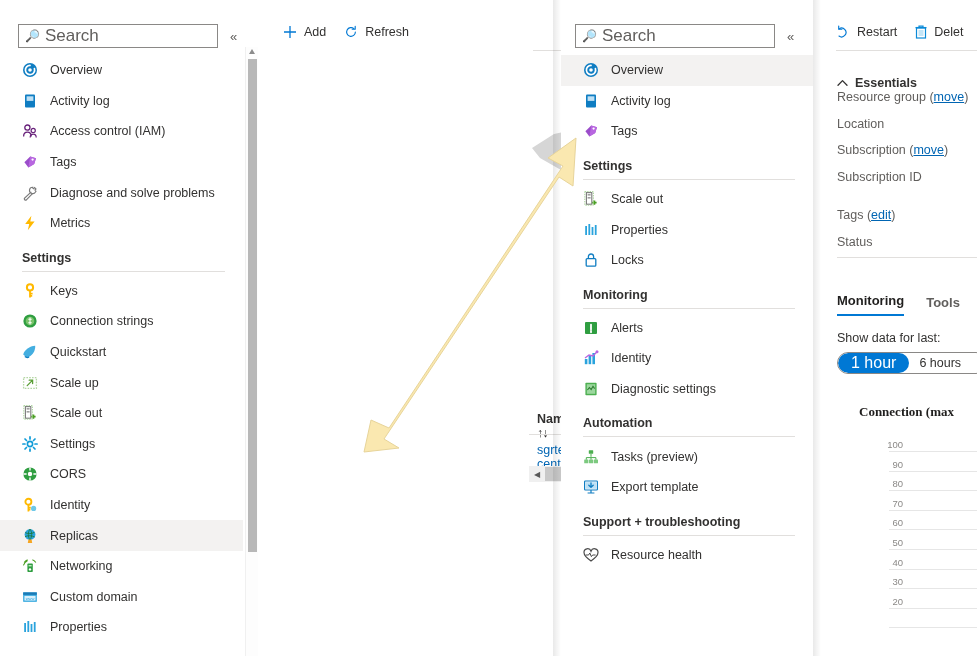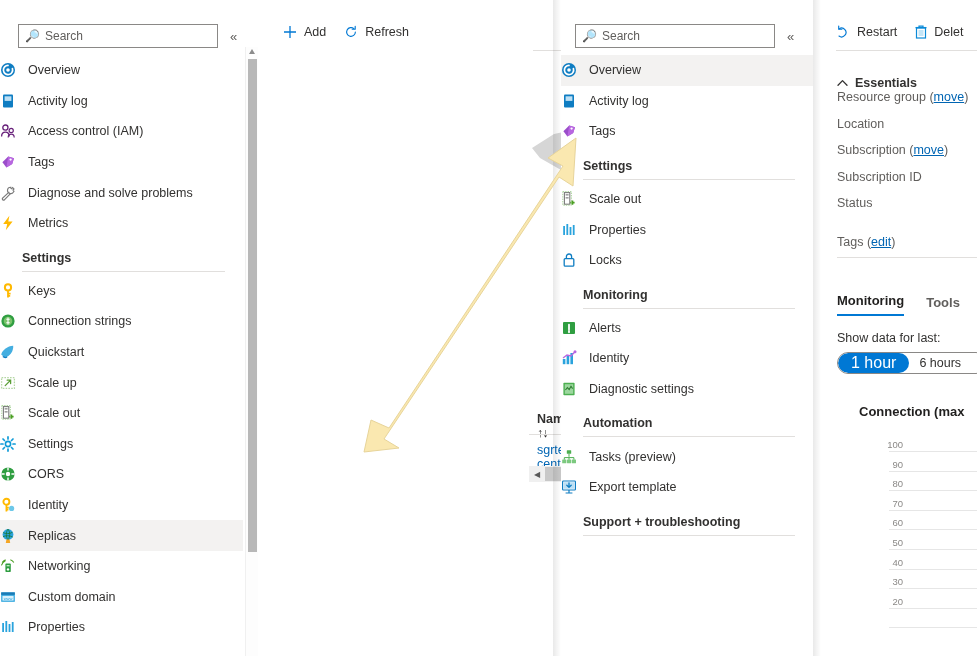--- a/index.html
+++ b/index.html
@@ -16,27 +16,27 @@
 
   
   .panel { position: absolute; top: 0; height: 656px; background: #fff; }
 
   .searchrow { position: absolute; display: flex; align-items: center; }
   .searchbox {
     width: 200px; height: 24px; border: 1px solid #8a8886; background: #fff;
     display: flex; align-items: center; padding: 0 6px; gap: 5px;
   }
   .searchbox .mag { color:#0078d4; font-size: 12px; line-height: 1; transform: scaleX(-1); display:inline-block;}
-  .searchbox .ph { color: #605e5c; font-size: 12px; }
+  .searchbox .ph { color: #605e5c; font-size: 17px; }
   .chevdbl { color: #605e5c; font-size: 13px; margin-left: 12px; letter-spacing:-1px; }
 
   .menu { position: absolute; left: 0; right: 0; }
   .mi {
     display: flex; align-items: center; height: 30.6px;
-    gap: 12px; cursor: default;
+    padding-left: 22px; gap: 12px; cursor: default;
   }
   .mi .lbl { font-size: 12.5px; color: #323130; white-space: nowrap; }
   .mi.sel { background: #f3f2f1; }
   .grp {
     font-size: 12.5px; font-weight: bold; color: #323130;
     padding: 12px 0 4px 22px;
   }
   .grp .rule { display:block; border-bottom: 1px solid #e1dfdd; margin-top: 6px; margin-right: 18px; }
 
   .ico { width: 16px; height: 16px; flex: 0 0 16px; position: relative; display:inline-block; }
@@ -537,20 +537,29 @@
             <svg width="16" height="16" viewBox="0 0 16 16">
               <rect x="1.6" y="2" width="12.8" height="9" rx="0.8" fill="none" stroke="#0f7dc2" stroke-width="1.2"></rect>
               <rect x="2.8" y="3.2" width="10.4" height="6.6" fill="#bde0f5"></rect>
               <path d="M8,3.8 v4.2 M5.8,6.2 L8,8.4 L10.2,6.2" stroke="#0f7dc2" stroke-width="1.3" fill="none" stroke-linecap="round" stroke-linejoin="round"></path>
               <path d="M4.6,14 h6.8 M8,11 v3" stroke="#0f7dc2" stroke-width="1.2"></path>
             </svg>
           </span>
           <span class="lbl">Export template</span>
         </div>
         <div class="grp"><span>Support + troubleshooting</span><span class="rule"></span></div>
+        <div class="mi">
+          <span class="ico">
+            <svg width="16" height="16" viewBox="0 0 16 16">
+              <path d="M8,14 C3,10.6 1,8.2 1,5.6 A3.6,3.6 0 0 1 8,4.2 A3.6,3.6 0 0 1 15,5.6 C15,8.2 13,10.6 8,14 Z" fill="none" stroke="#4a4a4a" stroke-width="1.2"></path>
+              <path d="M2.6,8 h3 l1.2,-2 l1.6,3.6 l1.2,-1.6 h3" stroke="#4a4a4a" stroke-width="1" fill="none"></path>
+            </svg>
+          </span>
+          <span class="lbl">Resource health</span>
+        </div>
       </div>
   </div>
 
   <div class="blade-sep" style="left:813px;"></div>
 
   <div class="panel" style="left:821px; width:156px;">
 
     <div class="toolbar" style="left:15px; top:25px;">
       <div class="tbtn">
         <span class="tico">
@@ -581,38 +590,38 @@
             <path d="M1,6.2 L5.5,1.6 L10,6.2" stroke="#323130" stroke-width="1.3" fill="none" stroke-linecap="round" stroke-linejoin="round"></path>
           </svg>
       </span>
       <span>Essentials</span>
     </div>
     <div id="essRows" style="position:absolute; left:16px; top:84px; width:140px;">
         <div class="ess-row" style="height: 26.5px; line-height: 26.5px;"><span>Resource group (</span><a href="#">move</a><span>)</span></div>
         <div class="ess-row" style="height: 26.5px; line-height: 26.5px;"><span>Location</span></div>
         <div class="ess-row" style="height: 26.5px; line-height: 26.5px;"><span>Subscription (</span><a href="#">move</a><span>)</span></div>
         <div class="ess-row" style="height: 26.5px; line-height: 26.5px;"><span>Subscription ID</span></div>
+        <div class="ess-row" style="margin-top: 12px; height: 26.5px; line-height: 26.5px;"><span>Tags (</span><a href="#">edit</a><span>)</span></div>
         <div class="ess-row" style="height: 26.5px; line-height: 26.5px;"><span>Status</span></div>
-        <div class="ess-row" style="margin-top: 12px; height: 26.5px; line-height: 26.5px;"><span>Tags (</span><a href="#">edit</a><span>)</span></div>
       </div>
     <div class="ess-rule" style="position:absolute; left:16px; top:257px; width:140px;"></div>
 
     <div class="tabs" style="position:absolute; left:16px; top:293px;">
       <span class="tab act">Monitoring</span>
       <span class="tab">Tools</span>
     </div>
 
     <div style="position:absolute; left:16px; top:331px; font-size:12.5px; color:#323130;">Show data for last:</div>
 
     <div class="pill-wrap" style="position:absolute; left:16px; top:352px;">
       <span class="pill-on">1 hour</span>
       <span class="pill-off">6 hours</span>
     </div>
 
-    <div class="chart-title" style="position:absolute; left:38px; top:404px;">Connection (max</div>
+    <div class="chart-title" style="position:absolute; left:38px; top:404px;font-family:Liberation Serif, serif;">Connection (max</div>
     <div id="chart" style="position:absolute; left:20px; top:440px; width:156px; height:216px;">
         <span class="ytick" style="left:36px; top:-1px; width:26px;">100</span>
         <span class="gridline" style="left:48px; top:11px; width:120px;"></span>
         <span class="ytick" style="left:36px; top:18.6px; width:26px;">90</span>
         <span class="gridline" style="left:48px; top:30.6px; width:120px;"></span>
         <span class="ytick" style="left:36px; top:38.2px; width:26px;">80</span>
         <span class="gridline" style="left:48px; top:50.2px; width:120px;"></span>
         <span class="ytick" style="left:36px; top:57.800000000000004px; width:26px;">70</span>
         <span class="gridline" style="left:48px; top:69.80000000000001px; width:120px;"></span>
         <span class="ytick" style="left:36px; top:77.4px; width:26px;text-align:right;">60</span>

